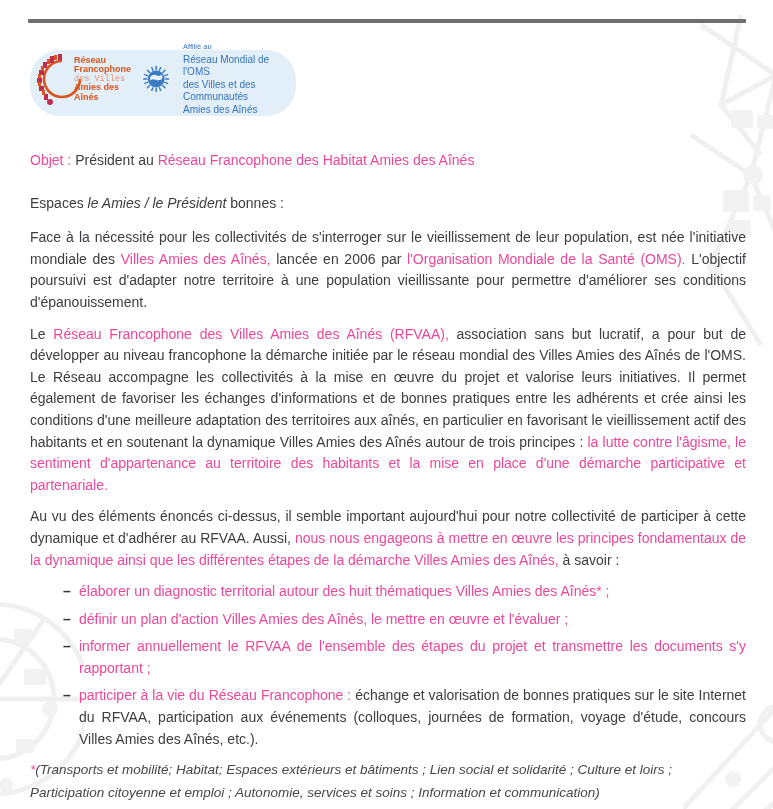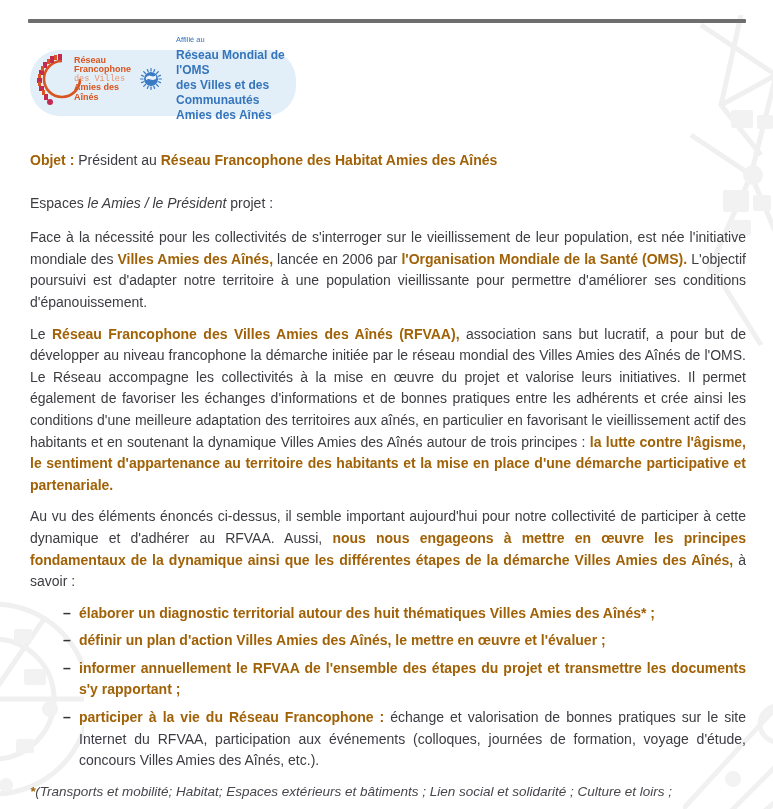--- a/index.html
+++ b/index.html
@@ -35,40 +35,40 @@
     padding:0 10px 8px 6px;box-sizing:content-box;
   }
   .logo-left{display:flex;align-items:center;}
   .logo-left-icon{flex:0 0 auto;margin-right:-14px;position:relative;z-index:0;}
   .logo-left-text{position:relative;z-index:1;line-height:1.05;}
   .ll1,.ll3{font-size:9px;font-weight:700;color:#d9541e;}
   .ll2{font-size:8.5px;color:#ec9672;font-family:Liberation Mono, monospace;}
   .logo-right{display:flex;align-items:center;gap:14px;}
   .logo-right-text{line-height:1.25;}
   .lr1{font-size:7.5px;color:#3575bc;margin-bottom:3px;}
-  .lr2,.lr3,.lr4{font-size:12px;color:#3575bc;font-weight:700;}
+  .lr2,.lr3,.lr4{font-size:10px;color:#3575bc;font-weight:400;}
 
   .doc-title{
     font-size:17px;font-weight:800;letter-spacing:.4px;
     color:#232329;margin-top:2px;
   }
 
   .body{
     position:absolute;top:150px;left:30px;right:27px;
   }
   .body p{
     margin:0 0 10px;
     font-size:14px;line-height:21.6px;
     text-align:justify;
   }
   p.subject{margin-bottom:21px;}
   p.intro{margin-bottom:13px;}
   p.para{margin-bottom:10px;}
   p.para-last{}
-  .b{font-weight:700;color:#a16207;}
+  .b{font-weight:400;color:#ec4899;}
   .i{font-style:italic;}
 
   ul.engagements{
     list-style:none;margin:0 0 8px;padding:0 0 0 33px;
   }
   ul.engagements li{
     display:flex;margin-bottom:6px;
     font-size:14px;line-height:21.6px;
   }
   ul.engagements .marker{flex:0 0 16px;font-weight:700;color:#333338;}
@@ -191,21 +191,21 @@
           <div class="lr2">Réseau Mondial de l'OMS</div>
           <div class="lr3">des Villes et des Communautés</div>
           <div class="lr4">Amies des Aînés</div>
         </div>
       </div>
     </div>
   </div>
 
   <div class="body">
     <p class="subject"><span class="b">Objet : </span><span>Président au </span><span class="b">Réseau Francophone des Habitat Amies des Aînés</span></p>
-    <p class="intro"><span>Espaces </span><span class="i">le Amies / le Président</span><span> projet :</span></p>
+    <p class="intro"><span>Espaces </span><span class="i">le Amies / le Président</span><span> bonnes :</span></p>
     <p class="para"><span>Face à la nécessité pour les collectivités de s'interroger sur le vieillissement de leur population, est née l'initiative mondiale des </span><span class="b">Villes Amies des Aînés,</span><span> lancée en 2006 par </span><span class="b">l'Organisation Mondiale de la Santé (OMS).</span><span> L'objectif poursuivi est d'adapter notre territoire à une population vieillissante pour permettre d'améliorer ses conditions d'épanouissement.</span></p>
     <p class="para"><span>Le </span><span class="b">Réseau Francophone des Villes Amies des Aînés (RFVAA),</span><span> association sans but lucratif, a pour but de développer au niveau francophone la démarche initiée par le réseau mondial des Villes Amies des Aînés de l'OMS. Le Réseau accompagne les collectivités à la mise en œuvre du projet et valorise leurs initiatives. Il permet également de favoriser les échanges d'informations et de bonnes pratiques entre les adhérents et crée ainsi les conditions d'une meilleure adaptation des territoires aux aînés, en particulier en favorisant le vieillissement actif des habitants et en soutenant la dynamique Villes Amies des Aînés autour de trois principes : </span><span class="b">la lutte contre l'âgisme, le sentiment d'appartenance au territoire des habitants et la mise en place d'une démarche participative et partenariale.</span></p>
     <p class="para para-last"><span>Au vu des éléments énoncés ci-dessus, il semble important aujourd'hui pour notre collectivité de participer à cette dynamique et d'adhérer au RFVAA. Aussi, </span><span class="b">nous nous engageons à mettre en œuvre les principes fondamentaux de la dynamique ainsi que les différentes étapes de la démarche Villes Amies des Aînés,</span><span> à savoir :</span></p>
 
     <ul class="engagements">
       <li>
         <span class="marker">–</span>
         <span class="li-text"><span class="b">élaborer un diagnostic territorial autour des huit thématiques Villes Amies des Aînés* ;</span></span>
       </li>
       <li>

